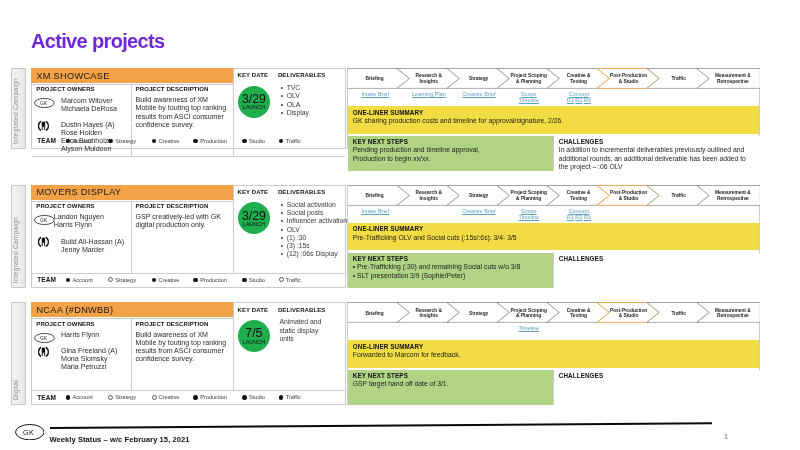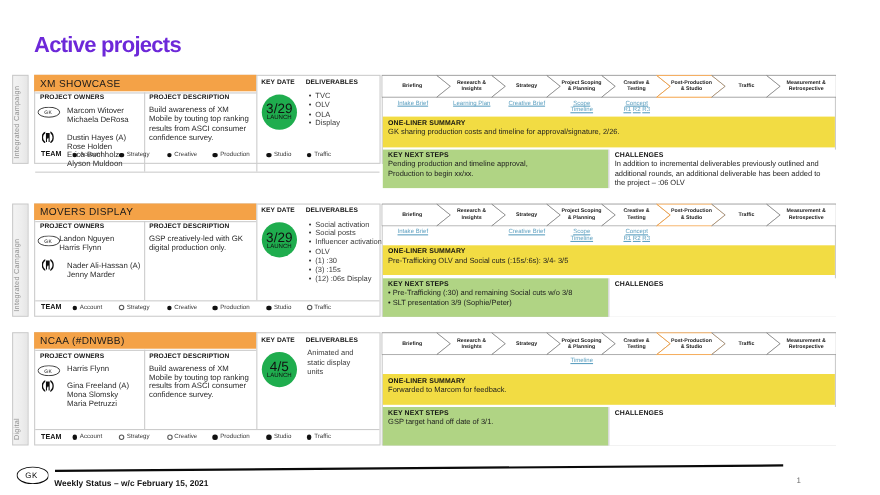--- a/index.html
+++ b/index.html
@@ -224,21 +224,21 @@
               </defs>
       <g clip-path="url(#mclipL)">
                 <ellipse cx="30.5" cy="31.5" rx="28" ry="29" fill="none" stroke="#0d0d0d" stroke-width="8"></ellipse>
               </g>
       <g clip-path="url(#mclipR)">
                 <ellipse cx="30.5" cy="31.5" rx="28" ry="29" fill="none" stroke="#0d0d0d" stroke-width="8"></ellipse>
               </g>
       <path d="M21.0 8.5 h19.0 v46.0 h-5.4 v-23.0 l-4.1 9.0 l-4.1 -9.0 v23.0 h-5.4 Z" fill="#0d0d0d"></path>
     </svg></div>
           <div class="owners" style="left:29.2px;top:51.8px">
-            <div>Nader Ali-Hassan (A)</div>
+            <div>Build Ali-Hassan (A)</div>
             <div>Jenny Marder</div>
           </div>
           <div class="desc" style="left:103.7px;top:27.4px;width:94px">GSP creatively-led with GK digital production only.</div>
           <div class="circle" style="left:206.1px;top:16.5px;width:32px;height:32px">
      <div class="d">3/29</div>
      <div class="l">LAUNCH</div>
           </div>
           <div class="bul" style="left:248.9px;top:15.2px;width:72px">
             <div style="position:relative;padding-left:6px"><span style="position:absolute;left:0">•</span>Social activation</div>
             <div style="position:relative;padding-left:6px"><span style="position:absolute;left:0">•</span>Social posts</div>
@@ -347,21 +347,21 @@
               </g>
       <path d="M21.0 8.5 h19.0 v46.0 h-5.4 v-23.0 l-4.1 9.0 l-4.1 -9.0 v23.0 h-5.4 Z" fill="#0d0d0d"></path>
     </svg></div>
           <div class="owners" style="left:29.2px;top:43.699999999999996px">
             <div>Gina Freeland (A)</div>
             <div>Mona Slomsky</div>
             <div>Maria Petruzzi</div>
           </div>
           <div class="desc" style="left:103.7px;top:27.4px;width:94px">Build awareness of XM Mobile by touting top ranking results from ASCI consumer confidence survey.</div>
           <div class="circle" style="left:206.1px;top:16.5px;width:32px;height:32px">
-     <div class="d">4/5</div>
+     <div class="d">7/5</div>
      <div class="l">LAUNCH</div>
           </div>
           <div class="bul" style="left:247.6px;top:15.2px;width:44px">Animated and static display units</div>
           <div class="teamrow">
             <span class="tl">TEAM</span>
             <span class="dot on" style="left:34px"></span>
             <span class="dlabel" style="left:40.8px">Account</span>
             <span class="dot off" style="left:76.6px"></span>
             <span class="dlabel" style="left:83.39999999999999px">Strategy</span>
             <span class="dot off" style="left:119.9px"></span>

